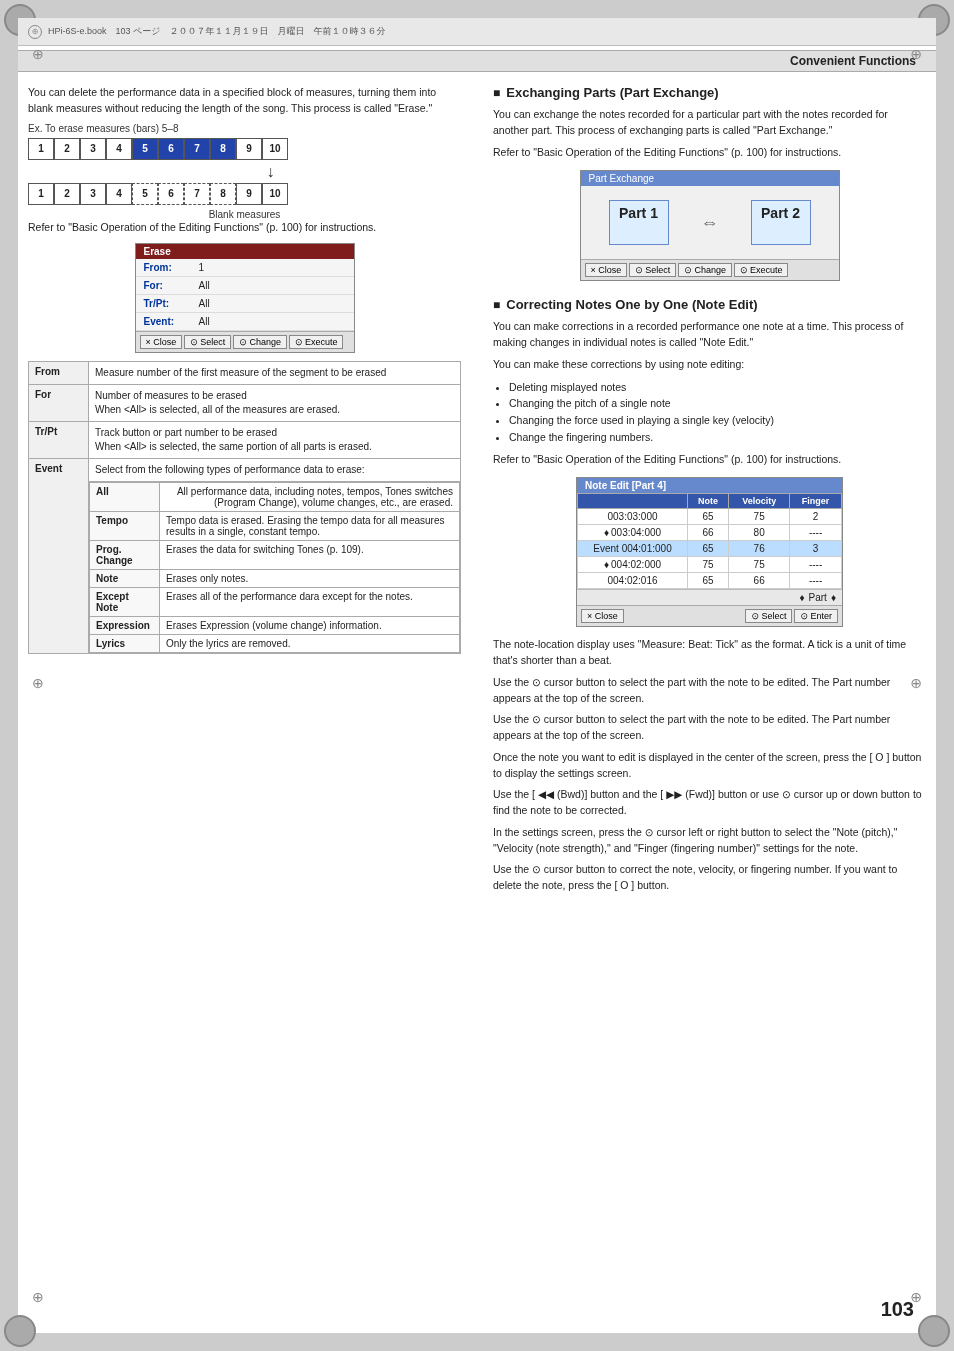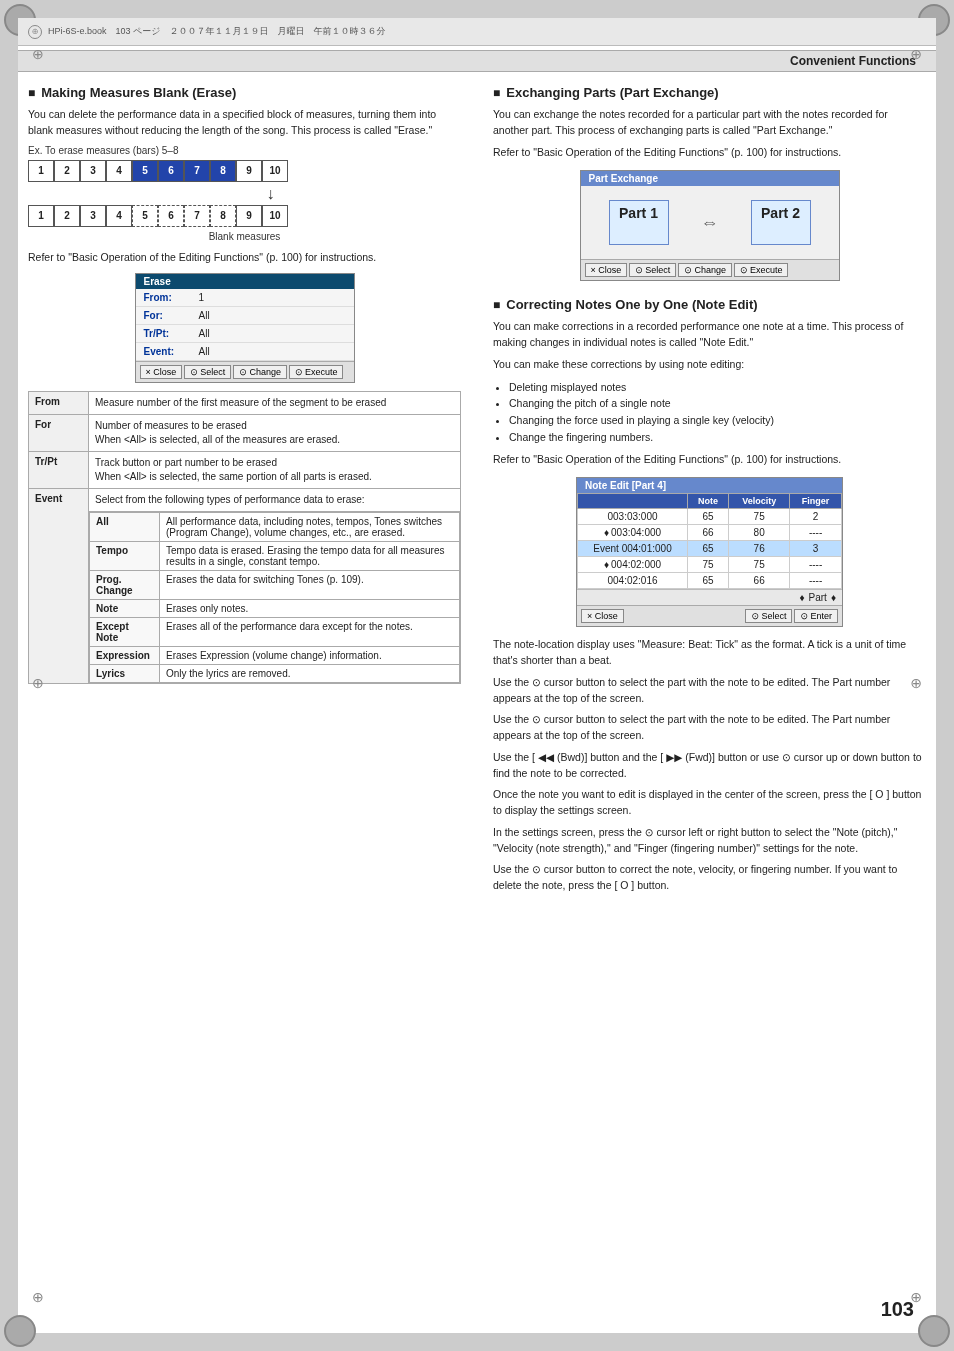--- a/index.html
+++ b/index.html
@@ -175,34 +175,33 @@
     .arrow-down {
       font-size: 16px;
       text-align: center;
       margin: 2px 0 2px 52px;
       color: #333;
     }
     .blank-label {
       font-size: 10px;
       text-align: center;
       margin-top: 4px;
-      margin-bottom: 8px;
       color: #333;
     }
 
     
     .dialog-box {
       border: 1px solid #888;
       background: #f5f5f5;
       width: 220px;
       margin: 8px auto;
       font-size: 10px;
     }
     .dialog-title-bar {
-      background: #0c4a6e;
+      background: #7f1d1d;
       color: #fff;
       padding: 2px 8px;
       font-size: 10px;
       font-weight: bold;
     }
     .dialog-row {
       display: flex;
       align-items: center;
       padding: 3px 8px;
       border-bottom: 1px solid #ddd;
@@ -266,21 +265,21 @@
       background: #f0f0f0;
       width: 260px;
       margin: 10px auto;
       font-size: 10px;
     }
     .pe-title {
       background: #6688cc;
       color: #fff;
       padding: 2px 8px;
       font-size: 10px;
-      font-weight: bold;
+      font-weight: normal;
     }
     .pe-body {
       display: flex;
       align-items: center;
       justify-content: space-around;
       padding: 14px 12px;
     }
     .pe-part-box {
       width: 60px;
       height: 45px;
@@ -388,21 +387,20 @@
 </div>
 
 <div class="section-title-bar">
   <span class="section-title-text">Convenient Functions</span>
 </div>
 
 <div class="content-area">
 
   <div class="left-col">
 
-    <h2 class="section-heading">Making Measures Blank (Erase)</h2>
 
     <p class="body-text">You can delete the performance data in a specified block of measures, turning them into blank measures without reducing the length of the song. This process is called "Erase."</p>
 
     <p class="measure-label">Ex. To erase measures (bars) 5–8</p>
 
     <div class="measure-row">
       <div class="measure-cell">1</div>
       <div class="measure-cell">2</div>
       <div class="measure-cell">3</div>
       <div class="measure-cell">4</div>
@@ -476,21 +474,21 @@
         <tr>
           <td class="item-col" rowspan="7">Event</td>
           <td class="explanation-col">Select from the following types of performance data to erase:</td>
         </tr>
         <tr>
           <td style="padding:0;">
             <table style="width:100%;border-collapse:collapse;">
               <tbody>
                   <tr>
                 <td style="width:70px;font-weight:bold;padding:3px 6px;border-right:1px solid #aaa;background:#f8f8f8;">All</td>
-                <td style="padding:3px 6px;">All performance data, including notes, tempos, Tones switches (Program Change), volume changes, etc., are erased.</td>
+                <td style="padding:3px 6px;text-align:right;">All performance data, including notes, tempos, Tones switches (Program Change), volume changes, etc., are erased.</td>
               </tr>
               <tr>
                 <td style="width:70px;font-weight:bold;padding:3px 6px;border-right:1px solid #aaa;border-top:1px solid #ddd;background:#f8f8f8;">Tempo</td>
                 <td style="padding:3px 6px;border-top:1px solid #ddd;">Tempo data is erased. Erasing the tempo data for all measures results in a single, constant tempo.</td>
               </tr>
               <tr>
                 <td style="width:70px;font-weight:bold;padding:3px 6px;border-right:1px solid #aaa;border-top:1px solid #ddd;background:#f8f8f8;">Prog. Change</td>
                 <td style="padding:3px 6px;border-top:1px solid #ddd;">Erases the data for switching Tones (p. 109).</td>
               </tr>
               <tr>
@@ -614,22 +612,22 @@
           <div style="display:flex;gap:2px;">
             <button class="dialog-btn">⊙ Select</button>
             <button class="dialog-btn">⊙ Enter</button>
           </div>
         </div>
       </div>
 
       <p class="body-text">The note-location display uses "Measure: Beat: Tick" as the format. A tick is a unit of time that's shorter than a beat.</p>
       <p class="body-text">Use the ⊙ cursor button to select the part with the note to be edited. The Part number appears at the top of the screen.</p>
       <p class="body-text">Use the ⊙ cursor button to select the part with the note to be edited. The Part number appears at the top of the screen.</p>
+      <p class="body-text">Once the note you want to edit is displayed in the center of the screen, press the [ O ] button to display the settings screen.</p>
       <p class="body-text">Use the [ ◀◀ (Bwd)] button and the [ ▶▶ (Fwd)] button or use ⊙ cursor up or down button to find the note to be corrected.</p>
-      <p class="body-text">Once the note you want to edit is displayed in the center of the screen, press the [ O ] button to display the settings screen.</p>
       <p class="body-text">In the settings screen, press the ⊙ cursor left or right button to select the "Note (pitch)," "Velocity (note strength)," and "Finger (fingering number)" settings for the note.</p>
       <p class="body-text">Use the ⊙ cursor button to correct the note, velocity, or fingering number. If you want to delete the note, press the [ O ] button.</p>
     </div>
 
   </div>
 </div>
 
 <div class="page-number">103</div>
 
 <div style="position:absolute;top:46px;left:32px;font-size:14px;color:#888;">⊕</div>

